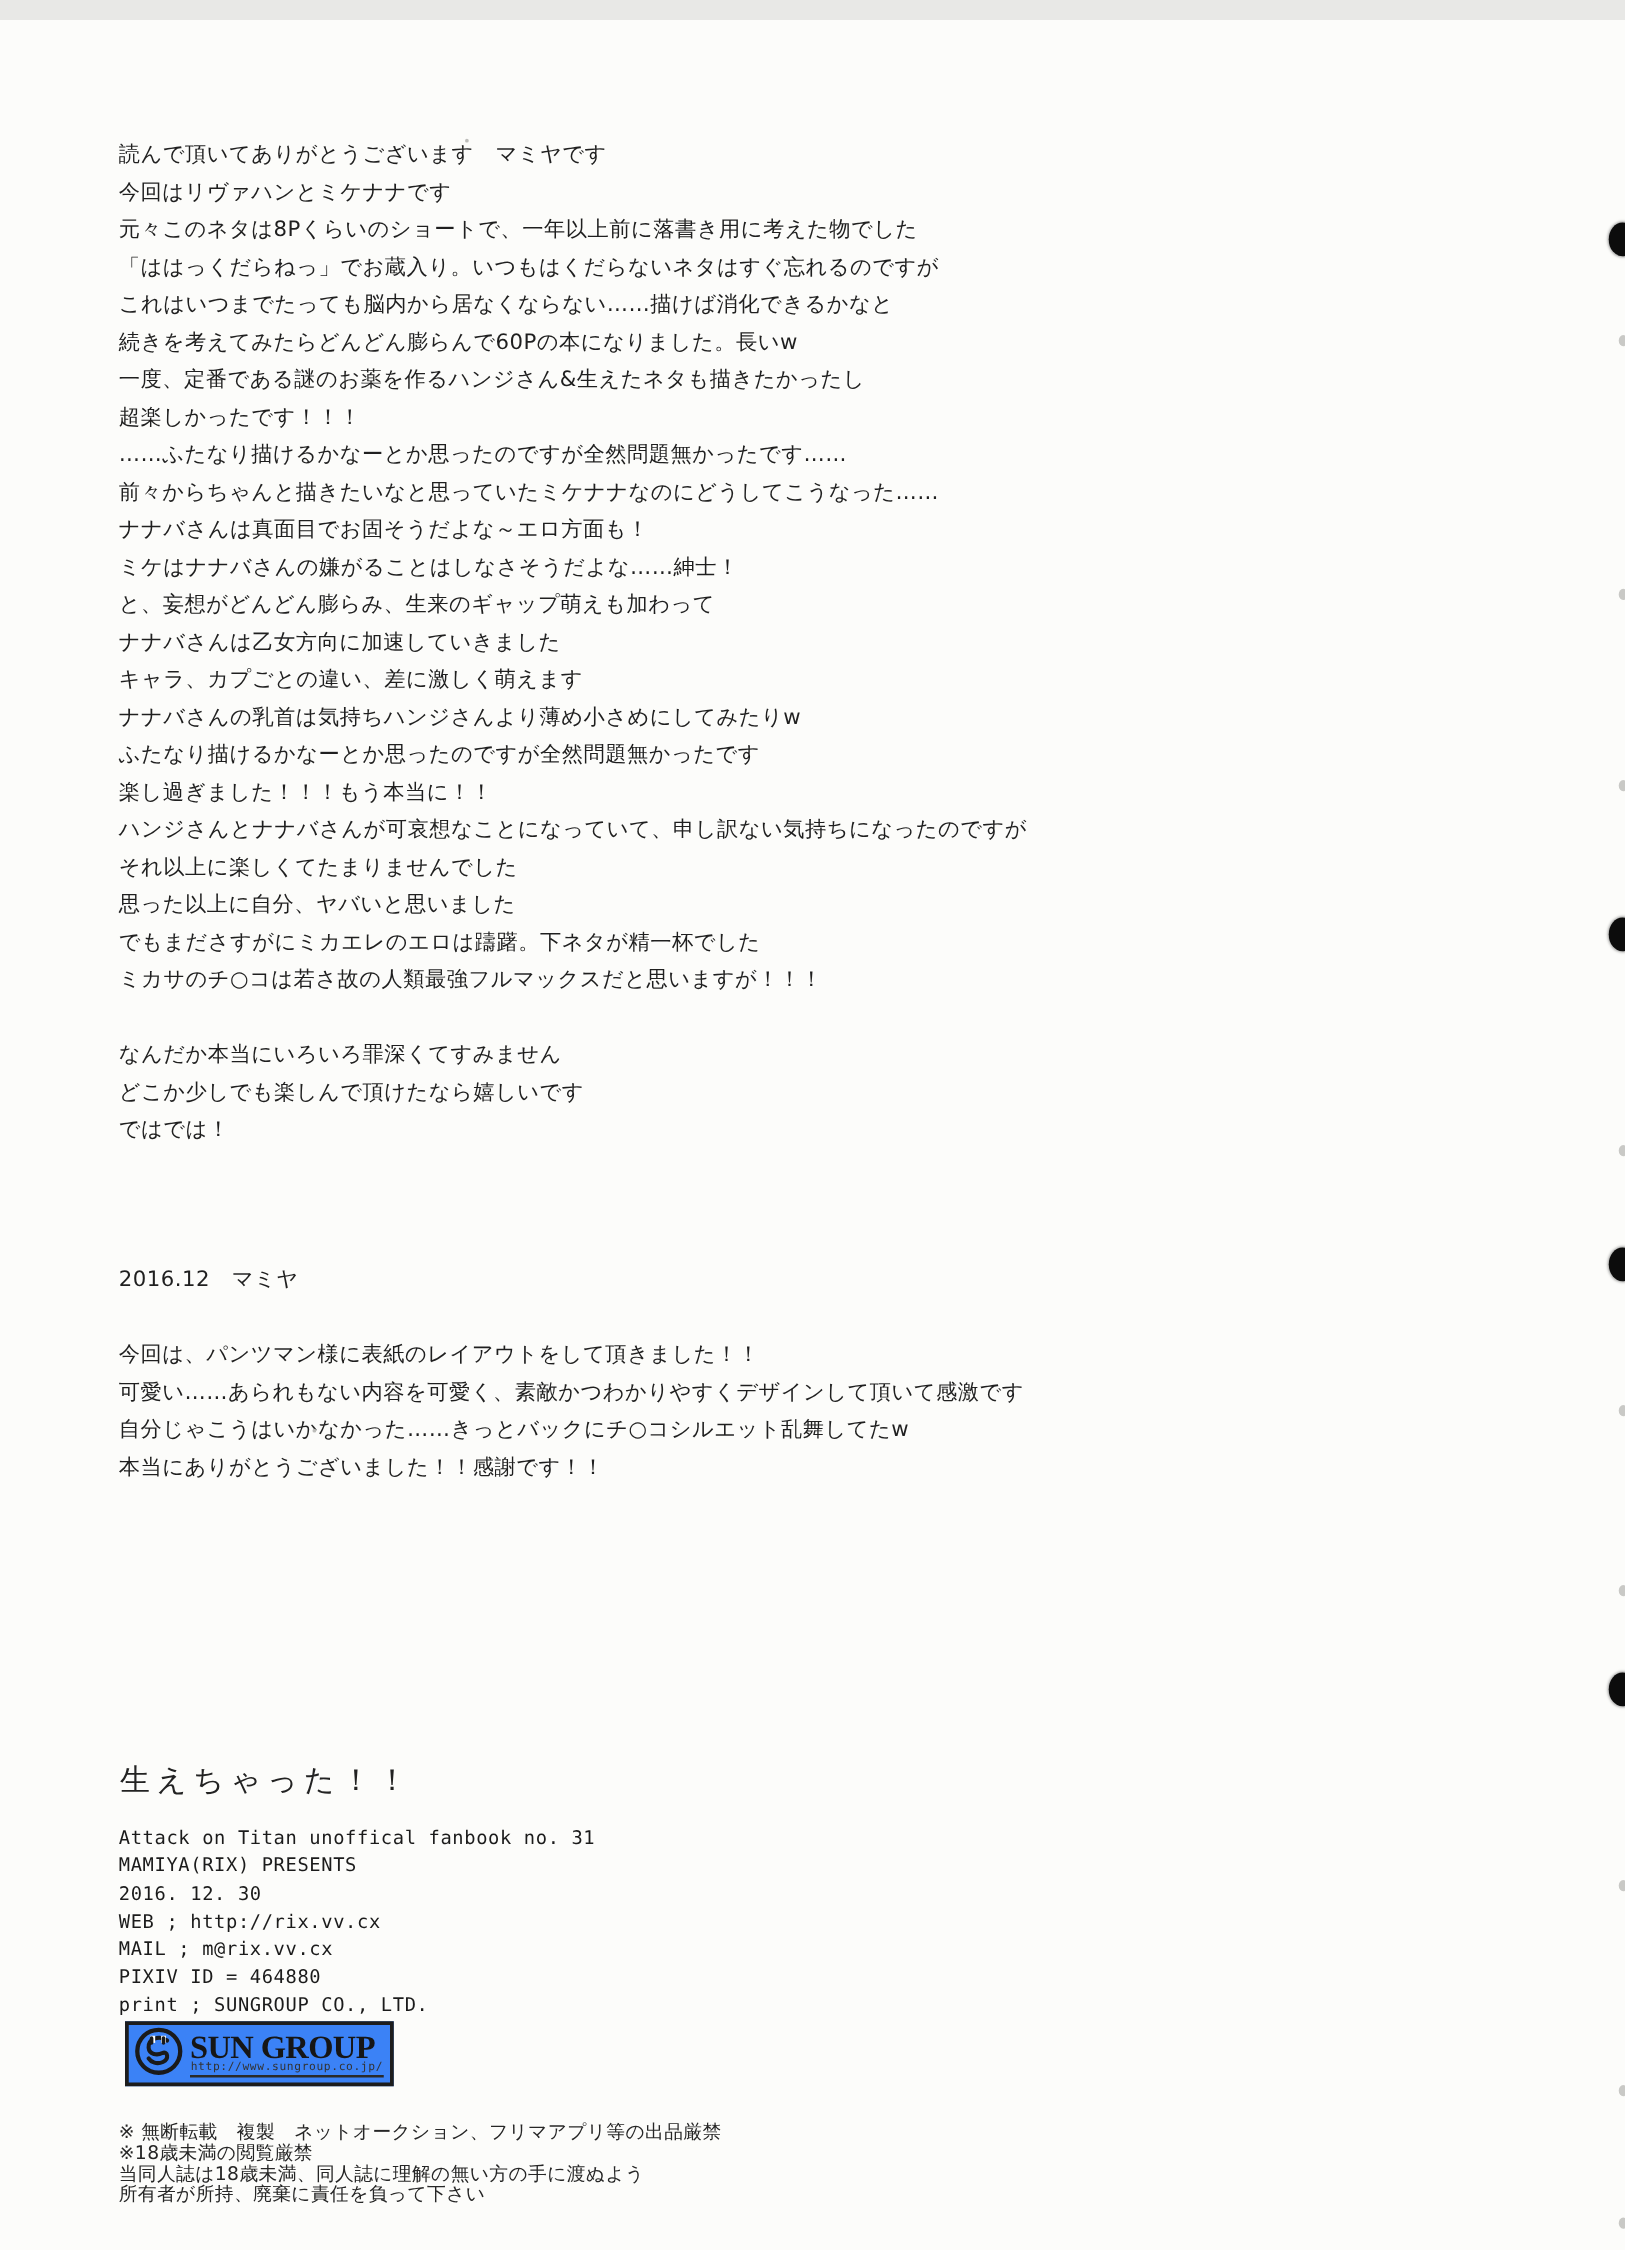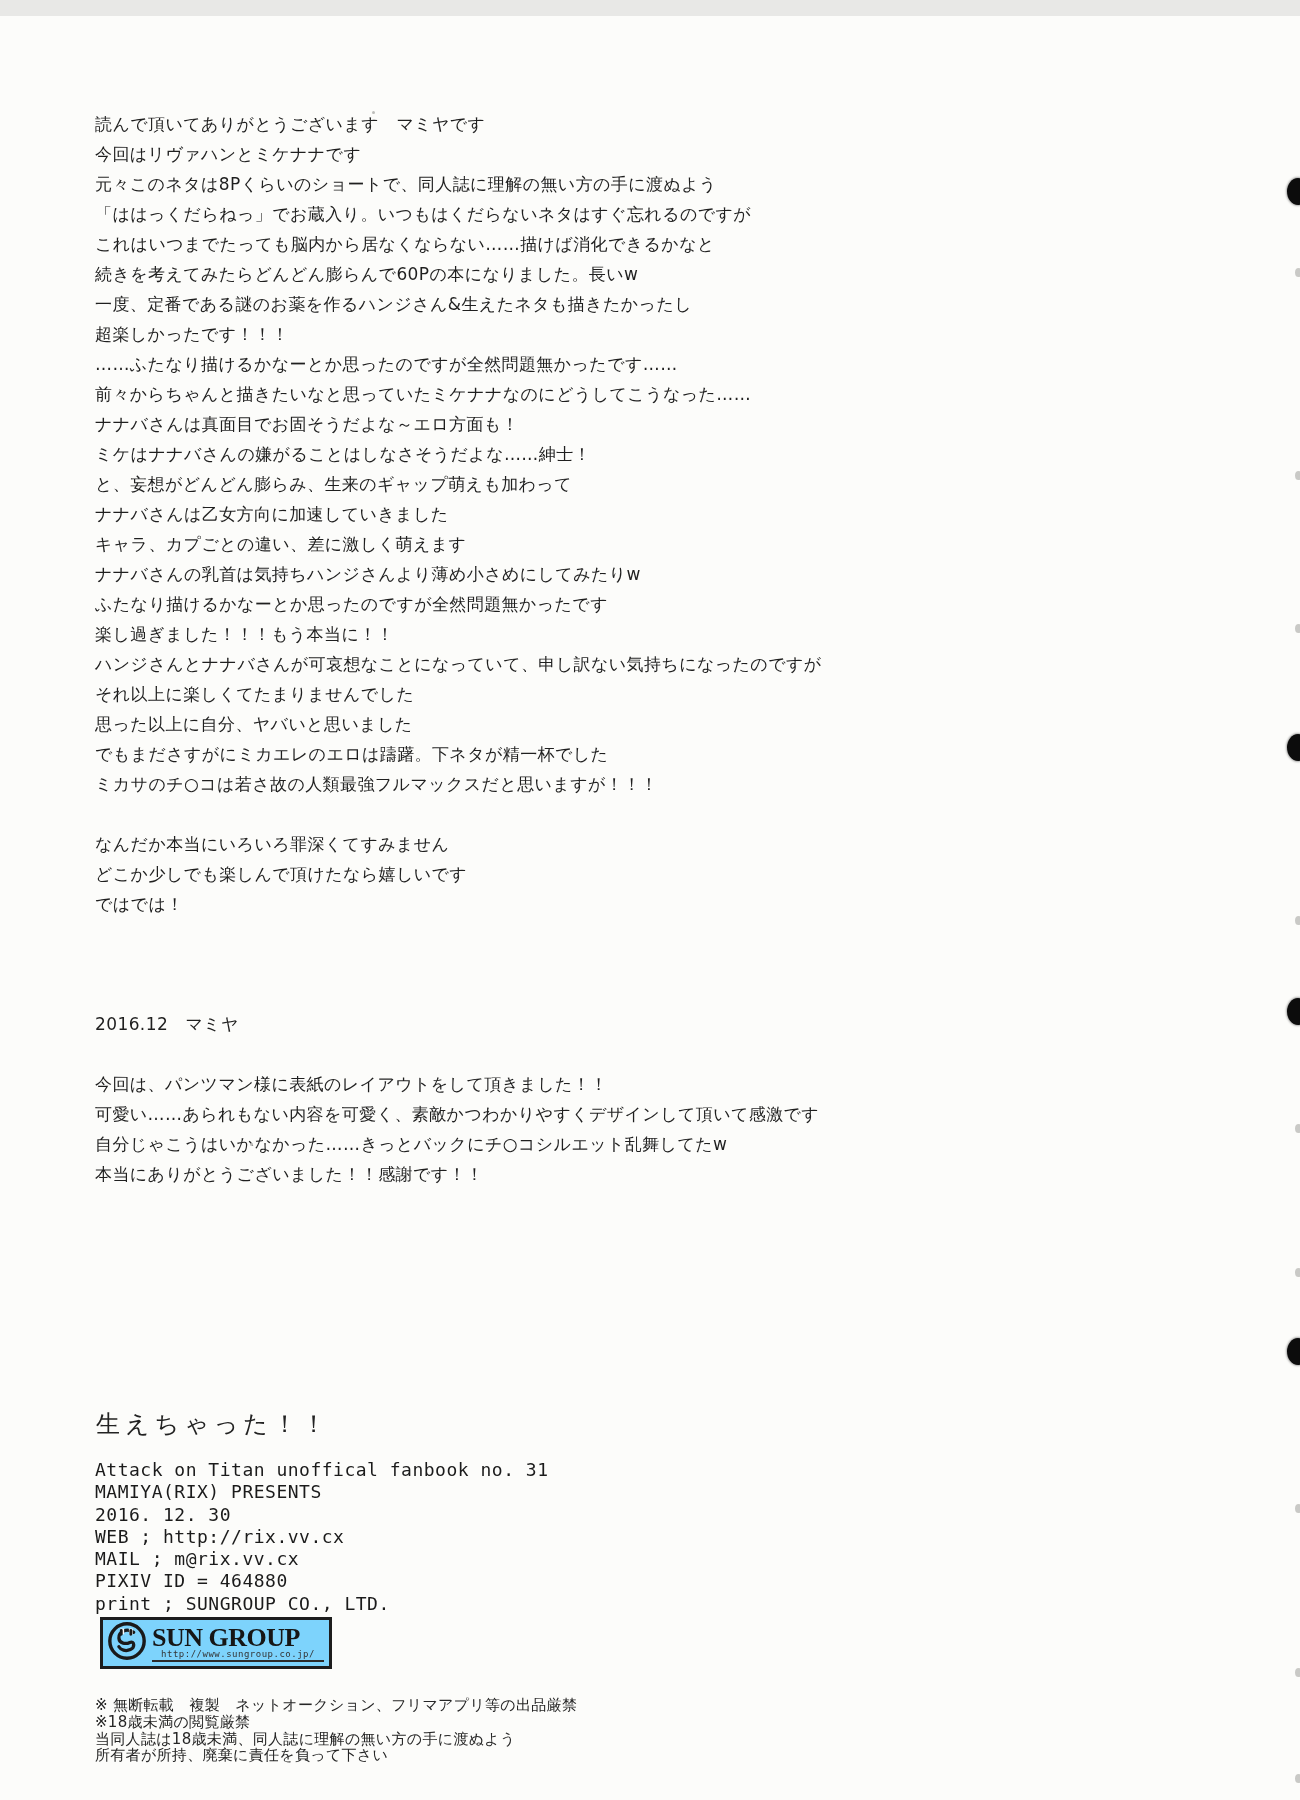--- a/index.html
+++ b/index.html
@@ -22,34 +22,34 @@
 
   
   .book-title{
     position:absolute;left:96px;top:1392px;
     font-size:24px;font-weight:500;letter-spacing:5px;
     color:#222;margin:0;
   }
   .credits{
     position:absolute;left:95px;top:1443px;
     font-family:"DejaVu Sans Mono","Liberation Mono",monospace;
-    font-size:18px;line-height:22.3px;letter-spacing:0.5px;
+    font-size:15px;line-height:22.3px;letter-spacing:0.5px;
     color:#1b1b1b;
   }
   .credit-line{height:22.3px;white-space:pre;}
 
   
   .logo-box{
     position:absolute;left:100px;top:1601px;
-    width:232px;height:52px;
+    width:215px;height:52px;
     border:3px solid #1d1d1d;
     box-sizing:border-box;
     display:flex;align-items:center;
     padding:1px 5px 1px 3px;
-    background:#7dd3fc;
+    background:#3b82f6;
   }
   .logo-mark{flex:0 0 auto;margin-right:4px;}
   .logo-col{flex:1;display:flex;flex-direction:column;min-width:0;}
   .logo-main{
     font-family:"Liberation Serif","DejaVu Serif",serif;
     font-weight:bold;font-size:26px;line-height:26px;
     letter-spacing:-0.5px;color:#161616;white-space:nowrap;
   }
   .logo-url{
     display:block;text-align:center;
@@ -80,21 +80,21 @@
   .speck{position:absolute;width:3px;height:3px;background:#bdbdba;border-radius:50%;}
 </style>
 </head>
 <body>
 
 <div class="page">
 
   <section class="afterword">
       <div class="line">読んで頂いてありがとうございます　マミヤです</div>
       <div class="line">今回はリヴァハンとミケナナです</div>
-      <div class="line">元々このネタは8Pくらいのショートで、同人誌に理解の無い方の手に渡ぬよう</div>
+      <div class="line">元々このネタは8Pくらいのショートで、一年以上前に落書き用に考えた物でした</div>
       <div class="line">「ははっくだらねっ」でお蔵入り。いつもはくだらないネタはすぐ忘れるのですが</div>
       <div class="line">これはいつまでたっても脳内から居なくならない……描けば消化できるかなと</div>
       <div class="line">続きを考えてみたらどんどん膨らんで60Pの本になりました。長いw</div>
       <div class="line">一度、定番である謎のお薬を作るハンジさん&amp;生えたネタも描きたかったし</div>
       <div class="line">超楽しかったです！！！</div>
       <div class="line">……ふたなり描けるかなーとか思ったのですが全然問題無かったです……</div>
       <div class="line">前々からちゃんと描きたいなと思っていたミケナナなのにどうしてこうなった……</div>
       <div class="line">ナナバさんは真面目でお固そうだよな～エロ方面も！</div>
       <div class="line">ミケはナナバさんの嫌がることはしなさそうだよな……紳士！</div>
       <div class="line">と、妄想がどんどん膨らみ、生来のギャップ萌えも加わって</div>

